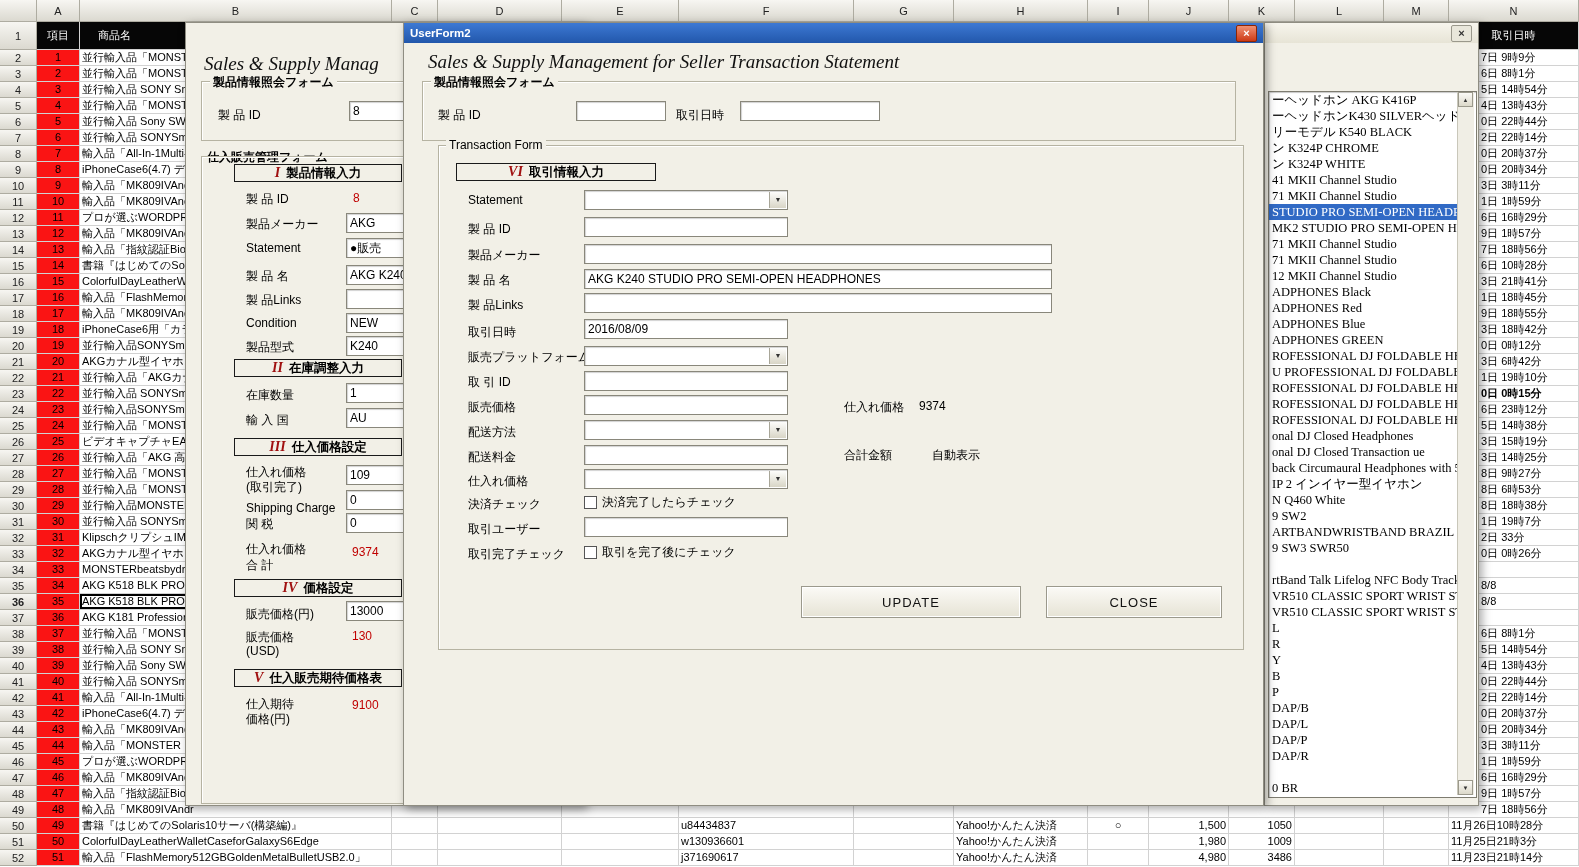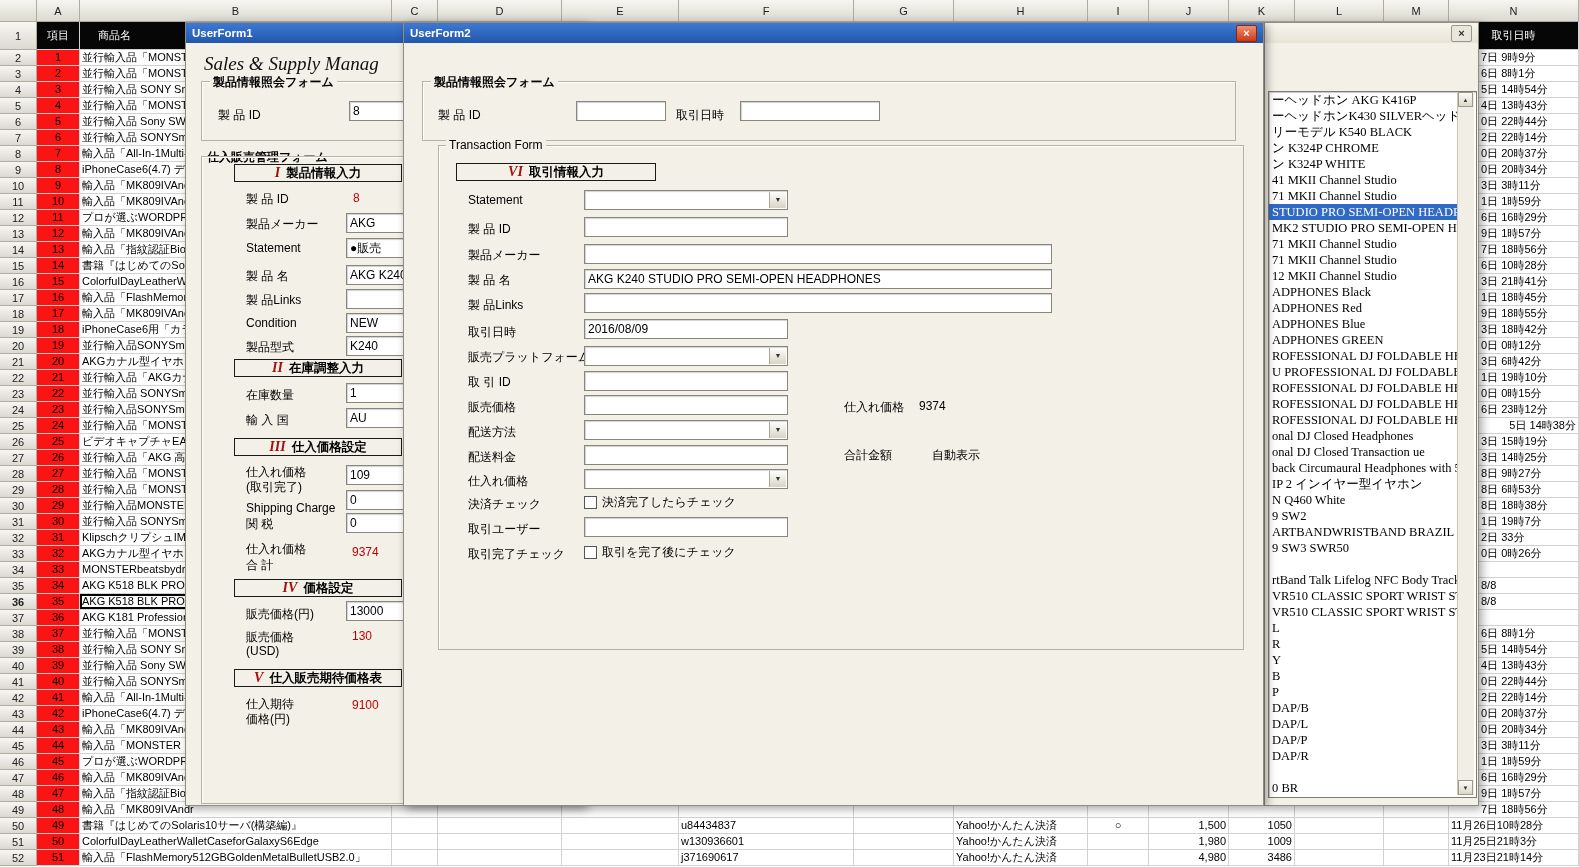--- a/index.html
+++ b/index.html
@@ -423,21 +423,21 @@
     <div class="cell" style="left: 438px; top: 386px; width: 124px; height: 16px;"></div>
     <div class="cell" style="left: 562px; top: 386px; width: 117px; height: 16px;"></div>
     <div class="cell" style="left: 679px; top: 386px; width: 175px; height: 16px;"></div>
     <div class="cell" style="left: 854px; top: 386px; width: 100px; height: 16px;"></div>
     <div class="cell" style="left: 954px; top: 386px; width: 134px; height: 16px;"></div>
     <div class="cell ctr" style="left: 1088px; top: 386px; width: 61px; height: 16px;"></div>
     <div class="cell num" style="left: 1149px; top: 386px; width: 80px; height: 16px;"></div>
     <div class="cell num" style="left: 1229px; top: 386px; width: 66px; height: 16px;"></div>
     <div class="cell" style="left: 1295px; top: 386px; width: 89px; height: 16px;"></div>
     <div class="cell" style="left: 1384px; top: 386px; width: 65px; height: 16px;"></div>
-    <div class="cell npad" style="left: 1449px; top: 386px; width: 130px; height: 16px;">0日 0時15分</div>
+    <div class="cell npad" style="left: 1449px; top: 386px; width: 130px; height: 16px; font-weight: bold;">0日 0時15分</div>
     <div class="rowh" style="left: 0px; top: 402px; width: 37px; height: 16px;">24</div>
     <div class="cell item" style="left: 37px; top: 402px; width: 43px; height: 16px;">23</div>
     <div class="cell" style="left: 80px; top: 402px; width: 312px; height: 16px;">並行輸入品SONYSmart</div>
     <div class="cell" style="left: 392px; top: 402px; width: 46px; height: 16px;"></div>
     <div class="cell" style="left: 438px; top: 402px; width: 124px; height: 16px;"></div>
     <div class="cell" style="left: 562px; top: 402px; width: 117px; height: 16px;"></div>
     <div class="cell" style="left: 679px; top: 402px; width: 175px; height: 16px;"></div>
     <div class="cell" style="left: 854px; top: 402px; width: 100px; height: 16px;"></div>
     <div class="cell" style="left: 954px; top: 402px; width: 134px; height: 16px;"></div>
     <div class="cell ctr" style="left: 1088px; top: 402px; width: 61px; height: 16px;"></div>
@@ -453,21 +453,21 @@
     <div class="cell" style="left: 438px; top: 418px; width: 124px; height: 16px;"></div>
     <div class="cell" style="left: 562px; top: 418px; width: 117px; height: 16px;"></div>
     <div class="cell" style="left: 679px; top: 418px; width: 175px; height: 16px;"></div>
     <div class="cell" style="left: 854px; top: 418px; width: 100px; height: 16px;"></div>
     <div class="cell" style="left: 954px; top: 418px; width: 134px; height: 16px;"></div>
     <div class="cell ctr" style="left: 1088px; top: 418px; width: 61px; height: 16px;"></div>
     <div class="cell num" style="left: 1149px; top: 418px; width: 80px; height: 16px;"></div>
     <div class="cell num" style="left: 1229px; top: 418px; width: 66px; height: 16px;"></div>
     <div class="cell" style="left: 1295px; top: 418px; width: 89px; height: 16px;"></div>
     <div class="cell" style="left: 1384px; top: 418px; width: 65px; height: 16px;"></div>
-    <div class="cell npad" style="left: 1449px; top: 418px; width: 130px; height: 16px; text-align: right;">5日 14時38分</div>
+    <div class="cell npad" style="left: 1449px; top: 418px; width: 130px; height: 16px;">5日 14時38分</div>
     <div class="rowh" style="left: 0px; top: 434px; width: 37px; height: 16px;">26</div>
     <div class="cell item" style="left: 37px; top: 434px; width: 43px; height: 16px;">25</div>
     <div class="cell" style="left: 80px; top: 434px; width: 312px; height: 16px;">ビデオキャプチャEASYC</div>
     <div class="cell" style="left: 392px; top: 434px; width: 46px; height: 16px;"></div>
     <div class="cell" style="left: 438px; top: 434px; width: 124px; height: 16px;"></div>
     <div class="cell" style="left: 562px; top: 434px; width: 117px; height: 16px;"></div>
     <div class="cell" style="left: 679px; top: 434px; width: 175px; height: 16px;"></div>
     <div class="cell" style="left: 854px; top: 434px; width: 100px; height: 16px;"></div>
     <div class="cell" style="left: 954px; top: 434px; width: 134px; height: 16px;"></div>
     <div class="cell ctr" style="left: 1088px; top: 434px; width: 61px; height: 16px;"></div>
@@ -862,23 +862,20 @@
     <div class="cell" style="left: 954px; top: 850px; width: 134px; height: 16px;">Yahoo!かんたん決済</div>
     <div class="cell ctr" style="left: 1088px; top: 850px; width: 61px; height: 16px;"></div>
     <div class="cell num" style="left: 1149px; top: 850px; width: 80px; height: 16px;">4,980</div>
     <div class="cell num" style="left: 1229px; top: 850px; width: 66px; height: 16px;">3486</div>
     <div class="cell" style="left: 1295px; top: 850px; width: 89px; height: 16px;"></div>
     <div class="cell" style="left: 1384px; top: 850px; width: 65px; height: 16px;"></div>
     <div class="cell" style="left: 1449px; top: 850px; width: 130px; height: 16px;">11月23日21時14分</div>
   </div>
 
 <div class="userform" id="form1" style="left:185px;top:22px;width:400px;height:784px;z-index:10">
-  <div class="titlebar">
-    <span>UserForm1</span>
-  </div>
   <div class="heading" style="left:18px;top:30px">Sales &amp; Supply Manag</div>
 
   <div class="gbox" style="left:15px;top:58px;width:378px;height:60px"></div>
   <div class="gblabel" style="left:24px;top:51px">製品情報照会フォーム</div>
   <div class="flabel" style="left:32px;top:84px">製 品 ID</div>
   <div class="tbox" style="left:163px;top:78px;width:140px">8</div>
 
   <div class="gblabel" style="left:18px;top:126px">仕入販売管理フォーム</div>
   <div class="gbox" style="left:15px;top:133px;width:378px;height:648px"></div>
 
@@ -942,20 +939,21 @@
   <div class="flabel" style="left:60px;top:673px">仕入期待</div>
   <div class="flabel" style="left:60px;top:688px">価格(円)</div>
   <div class="redval" style="left:166px;top:675px">9100</div>
 </div>
 
 <div class="userform" id="form2" style="left:403px;top:22px;width:861px;height:784px;z-index:20">
   <div class="titlebar">
     <span>UserForm2</span>
     <span class="close red">×</span>
   </div>
+  <div class="heading" style="left:24px;top:28px">Sales &amp; Supply Management for Seller Transaction Statement</div>
 
   <div class="gbox" style="left:18px;top:58px;width:814px;height:60px"></div>
   <div class="gblabel" style="left:27px;top:51px">製品情報照会フォーム</div>
   <div class="flabel" style="left:34px;top:84px">製 品 ID</div>
   <div class="tbox" style="left:172px;top:78px;width:90px"></div>
   <div class="flabel" style="left:272px;top:84px">取引日時</div>
   <div class="tbox" style="left:336px;top:78px;width:140px"></div>
 
   <div class="gbox" style="left:34px;top:122px;width:806px;height:505px"></div>
   <div class="gblabel" style="left:42px;top:115px;font-weight:normal">Transaction Form</div>
@@ -1025,20 +1023,22 @@
 
   <div class="flabel" style="left:64px;top:498px">取引ユーザー</div>
   <div class="tbox" style="left:180px;top:494px;width:204px"></div>
 
   <div class="flabel" style="left:64px;top:523px">取引完了チェック</div>
   <div class="cbrow" style="left:180px;top:521px">
     <span class="cb"></span>
     <span>取引を完了後にチェック</span>
   </div>
 
+  <div class="btn" style="left:397px;top:563px;width:220px;height:32px">UPDATE</div>
+  <div class="btn" style="left:642px;top:563px;width:176px;height:32px">CLOSE</div>
 
 </div>
 
 <div class="userform" id="lbwin" style="left:1264px;top:22px;width:215px;height:784px;z-index:15">
   <div class="titlebar pale">
     <span class="close grey">×</span>
   </div>
   <div class="listbox" id="lb" style="left:3px;top:68px;width:209px;height:707px">
       <div class="lbitem">ーヘッドホン AKG K416P</div>
       <div class="lbitem">ーヘッドホンK430 SILVERヘッドホン</div>

